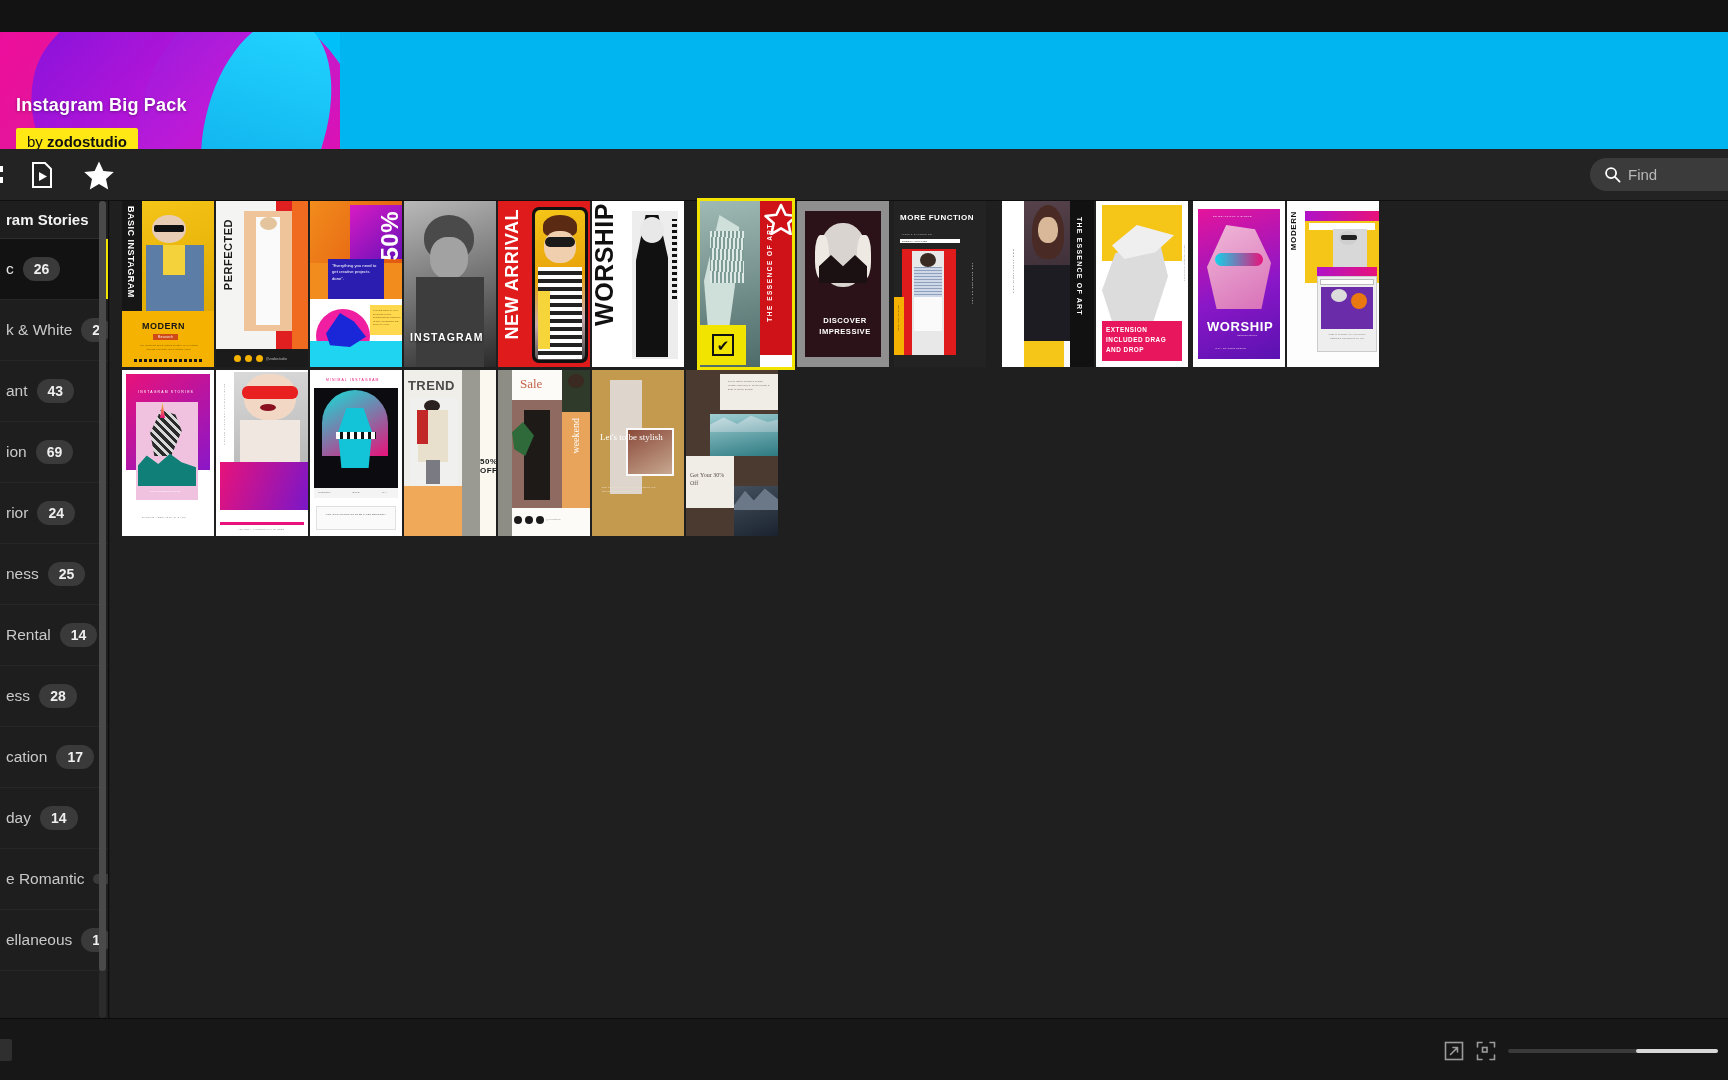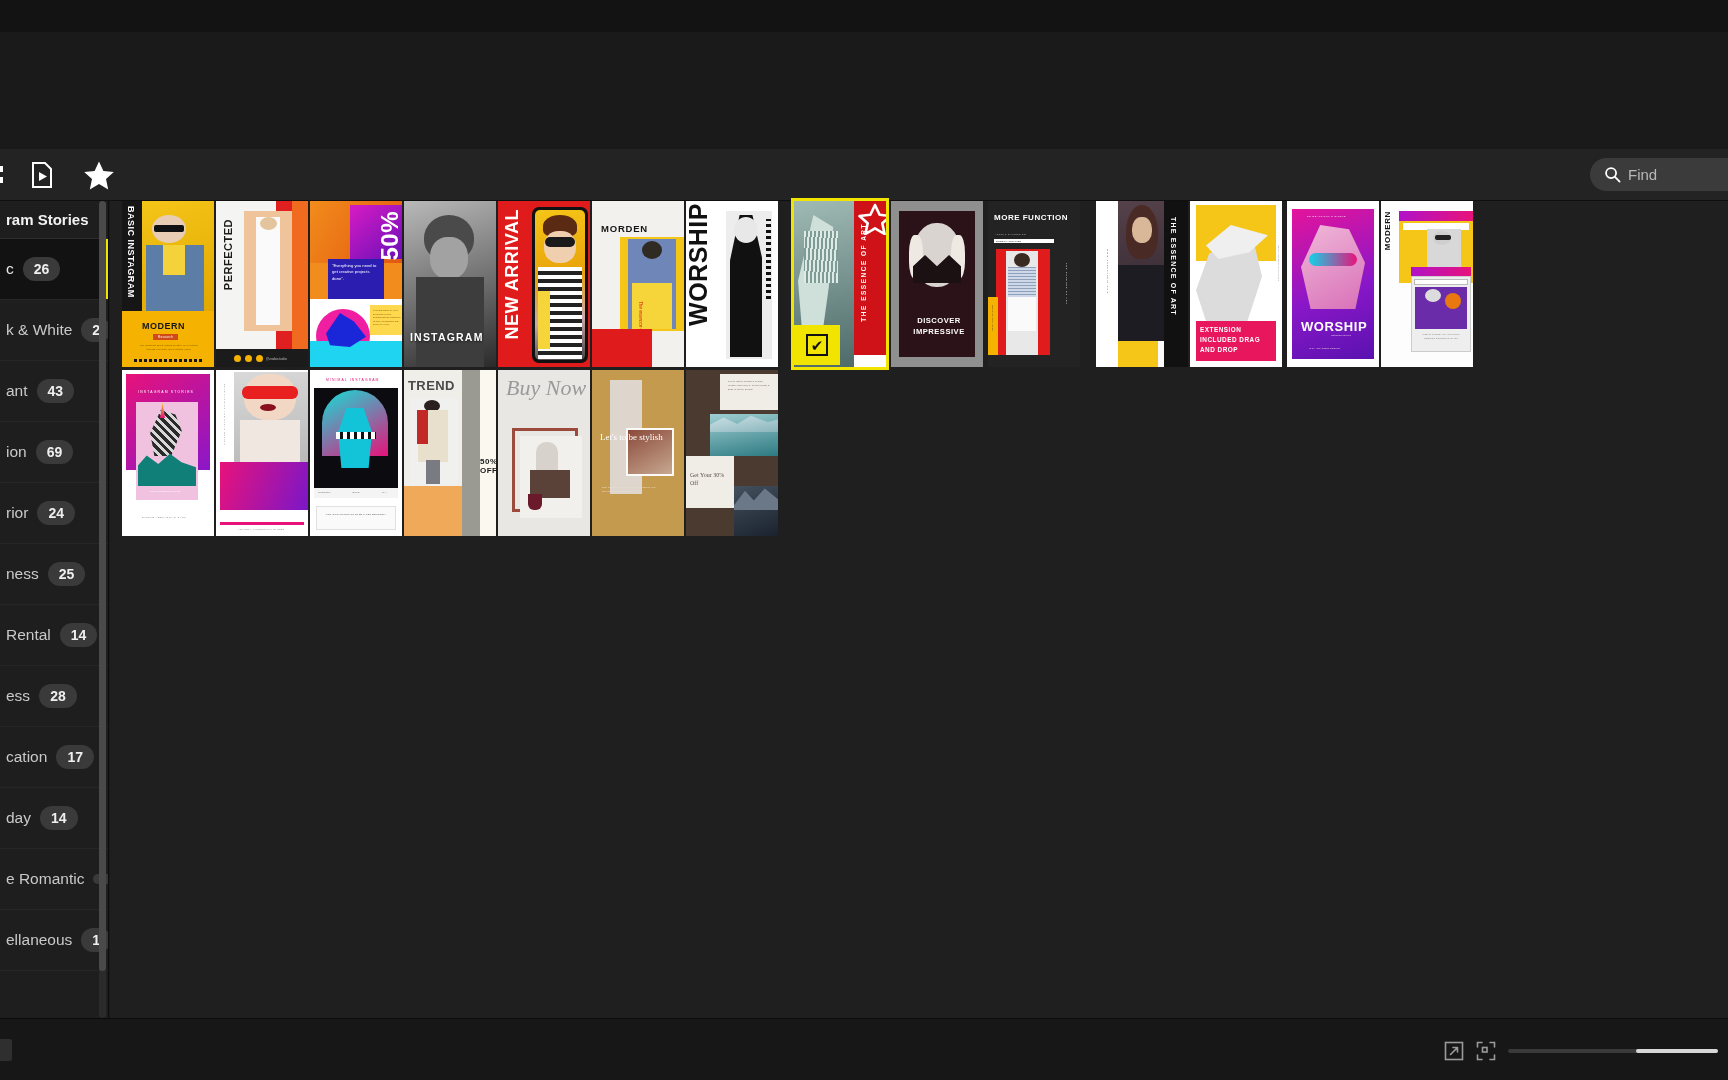--- a/index.html
+++ b/index.html
@@ -230,20 +230,29 @@
     width: 16px; height: 22px; background: #2f2f2f; border-radius: 2px;
   }
 </style>
 </head>
 <body>
 
 <div id="app">
 
   <div class="top-strip"></div>
 
+  <div class="hero">
+    <div class="hero-blob1"></div>
+    <div class="hero-swoosh"></div>
+    <div class="hero-blob2"></div>
+    <div class="hero-swoosh2"></div>
+    <div class="hero-mask"></div>
+    <div class="hero-title">Instagram Big Pack</div>
+    <div class="hero-by"><span>by </span><b>zodostudio</b></div>
+  </div>
 
   <div class="toolbar">
     <div class="tb-icon tb-grid">
       <svg width="20" height="20" viewBox="0 0 20 20" fill="#fff">
           <rect x="1" y="1" width="6" height="6"></rect>
           <rect x="1" y="12" width="6" height="6"></rect>
         </svg>
     </div>
     <div class="tb-icon tb-file">
       <svg width="24" height="26" viewBox="0 0 24 26" fill="none" stroke="#fff" stroke-width="2">
@@ -390,29 +399,20 @@
         <div class="t vtxt txt" style="left:5px;top:8px;color:#fff;font-size:18px;line-height:1.05;transform:rotate(180deg);">NEW ARRIVAL</div>
         <div class="t" style="left:34px;top:6px;width:56px;height:156px;border-radius:7px;background:#111;"></div>
         <div class="t" style="left:37px;top:9px;width:50px;height:150px;border-radius:5px;background:linear-gradient(170deg,#f5c518,#e8a20a 45%,#caa,#444);overflow:hidden;"></div>
         <div class="t" style="left:45px;top:14px;width:34px;height:22px;border-radius:50% 50% 30% 30%;background:#5b2a12;"></div>
         <div class="t" style="left:46px;top:30px;width:32px;height:32px;border-radius:45%;background:#f0cfae;"></div>
         <div class="t" style="left:47px;top:36px;width:30px;height:10px;border-radius:5px;background:#1a1a1a;"></div>
         <div class="t" style="left:40px;top:66px;width:44px;height:92px;background:repeating-linear-gradient(0deg,#fff 0 4px,#222 4px 8px);"></div>
         <div class="t" style="left:40px;top:90px;width:12px;height:58px;background:#f5d53a;"></div>
       </div>
 
-      <div class="card" style="background:#f2f1ee;">
-        <div class="t txt" style="left:9px;top:22px;color:#151515;font-size:9.5px;letter-spacing:.8px;">MORDEN</div>
-        <div class="t" style="left:28px;top:36px;width:64px;height:94px;background:#f5c518;"></div>
-        <div class="t" style="left:36px;top:38px;width:48px;height:90px;background:#6f86b8;"></div>
-        <div class="t" style="left:50px;top:40px;width:20px;height:18px;border-radius:50%;background:#2f2a22;"></div>
-        <div class="t" style="left:40px;top:82px;width:40px;height:46px;background:#f5d53a;"></div>
-        <div class="t" style="left:0;top:128px;width:60px;height:38px;background:#e01b1b;"></div>
-        <div class="t vtxt" style="left:46px;top:100px;color:#e01b1b;font-size:4.6px;font-style:italic;">The essence of art</div>
-      </div>
 
       <div class="card" style="background:#fff;">
         <div class="t" style="left:0;top:0;width:44px;height:166px;background:#fff;"></div>
         <div class="t vtxt txt" style="left:-2px;top:2px;color:#111;font-size:25px;transform:rotate(180deg);">WORSHIP</div>
         <div class="t" style="left:40px;top:10px;width:46px;height:148px;background:#ededed;"></div>
         <div class="t" style="left:44px;top:14px;width:32px;height:142px;background:#111;clip-path:polygon(30% 0,70% 0,100% 30%,100% 100%,0 100%,0 32%);"></div>
         <div class="t" style="left:48px;top:16px;width:24px;height:26px;border-radius:50%;background:#e8e8e8;"></div>
         <div class="t" style="left:80px;top:18px;width:5px;height:80px;background:repeating-linear-gradient(0deg,#111 0 3px,transparent 3px 6px);"></div>
       </div>
 
@@ -564,29 +564,39 @@
         <div class="t" style="left:76px;top:0;width:16px;height:166px;background:#faf8ef;"></div>
         <div class="t" style="left:6px;top:28px;width:48px;height:88px;background:#f0f0ee;"></div>
         <div class="t" style="left:20px;top:30px;width:16px;height:12px;border-radius:50%;background:#2a2020;"></div>
         <div class="t" style="left:14px;top:40px;width:30px;height:52px;background:#e8e0cc;"></div>
         <div class="t" style="left:13px;top:40px;width:11px;height:34px;background:#c22828;"></div>
         <div class="t" style="left:22px;top:90px;width:14px;height:24px;background:#7a7a82;"></div>
         <div class="t" style="left:0;top:116px;width:58px;height:50px;background:#f0a958;"></div>
         <div class="t txt" style="left:76px;top:88px;color:#1a1a1a;font-size:8px;line-height:1.1;">50% OFF</div>
       </div>
 
-
-      <div class="card" style="background:#e9e7e4;">
-        <div class="t" style="left:8px;top:8px;color:#9a9a9a;font-size:22px;font-family:'Liberation Serif',serif;font-style:italic;line-height:.9;">Buy Now</div>
-        <div class="t" style="left:14px;top:58px;width:66px;height:84px;border:3px solid #9c4a3c;"></div>
-        <div class="t" style="left:22px;top:66px;width:62px;height:82px;background:#f2f0ed;"></div>
-        <div class="t" style="left:38px;top:72px;width:22px;height:34px;background:#d8d2cc;border-radius:10px 10px 0 0;"></div>
-        <div class="t" style="left:32px;top:100px;width:40px;height:28px;background:#5a4238;"></div>
-        <div class="t" style="left:30px;top:124px;width:14px;height:16px;background:#6a1a2a;border-radius:0 0 6px 6px;"></div>
-      </div>
+      <div class="card" style="background:#fdfbf7;">
+        <div class="t" style="left:0;top:0;width:14px;height:166px;background:#8d8d85;"></div>
+        <div class="t" style="left:14px;top:2px;width:50px;height:28px;background:#fdfbf7;"></div>
+        <div class="t" style="left:22px;top:6px;color:#c2644a;font-size:13px;font-family:'Liberation Serif',serif;">Sale</div>
+        <div class="t" style="left:64px;top:0;width:28px;height:42px;background:#2f3a2a;"></div>
+        <div class="t" style="left:70px;top:4px;width:16px;height:14px;border-radius:50%;background:#3a2a20;"></div>
+        <div class="t" style="left:14px;top:30px;width:50px;height:108px;background:#8f6a60;"></div>
+        <div class="t" style="left:26px;top:40px;width:26px;height:90px;background:#1e1a18;"></div>
+        <div class="t" style="left:14px;top:52px;width:22px;height:34px;background:#2e6a3a;clip-path:polygon(0 30%,50% 0,100% 40%,60% 100%,10% 80%);"></div>
+        <div class="t" style="left:64px;top:42px;width:28px;height:96px;background:#e8a45a;"></div>
+        <div class="t vtxt" style="left:72px;top:48px;color:#fff;font-size:10px;font-family:'Liberation Serif',serif;transform:rotate(180deg);">weekend</div>
+        <div class="t" style="left:16px;top:146px;display:flex;gap:3px;">
+          <span style="width:8px;height:8px;border-radius:50%;background:#1a1a1a;display:block;"></span>
+          <span style="width:8px;height:8px;border-radius:50%;background:#1a1a1a;display:block;"></span>
+          <span style="width:8px;height:8px;border-radius:50%;background:#1a1a1a;display:block;"></span>
+        </div>
+        <div class="t micro" style="left:48px;top:148px;color:#888;">@zodostudio</div>
+      </div>
+
 
       <div class="card" style="background:#c49a4e;">
         <div class="t" style="left:18px;top:10px;width:32px;height:114px;background:#ded6cd;"></div>
         <div class="t" style="left:34px;top:58px;width:48px;height:48px;background:#fafafa;"></div>
         <div class="t" style="left:36px;top:60px;width:44px;height:44px;background:linear-gradient(150deg,#8a4a3a,#c8a890);"></div>
         <div class="t" style="left:8px;top:62px;width:76px;color:#fff;font-size:9px;font-family:'Liberation Serif',serif;line-height:1.3;">Let's to be stylish</div>
         <div class="t micro" style="left:10px;top:116px;width:56px;color:#f0e2c8;">Best choose for your lifestyle and fashion look that instagram stories pack</div>
       </div>
 
       <div class="card" style="background:#4a3a30;">

